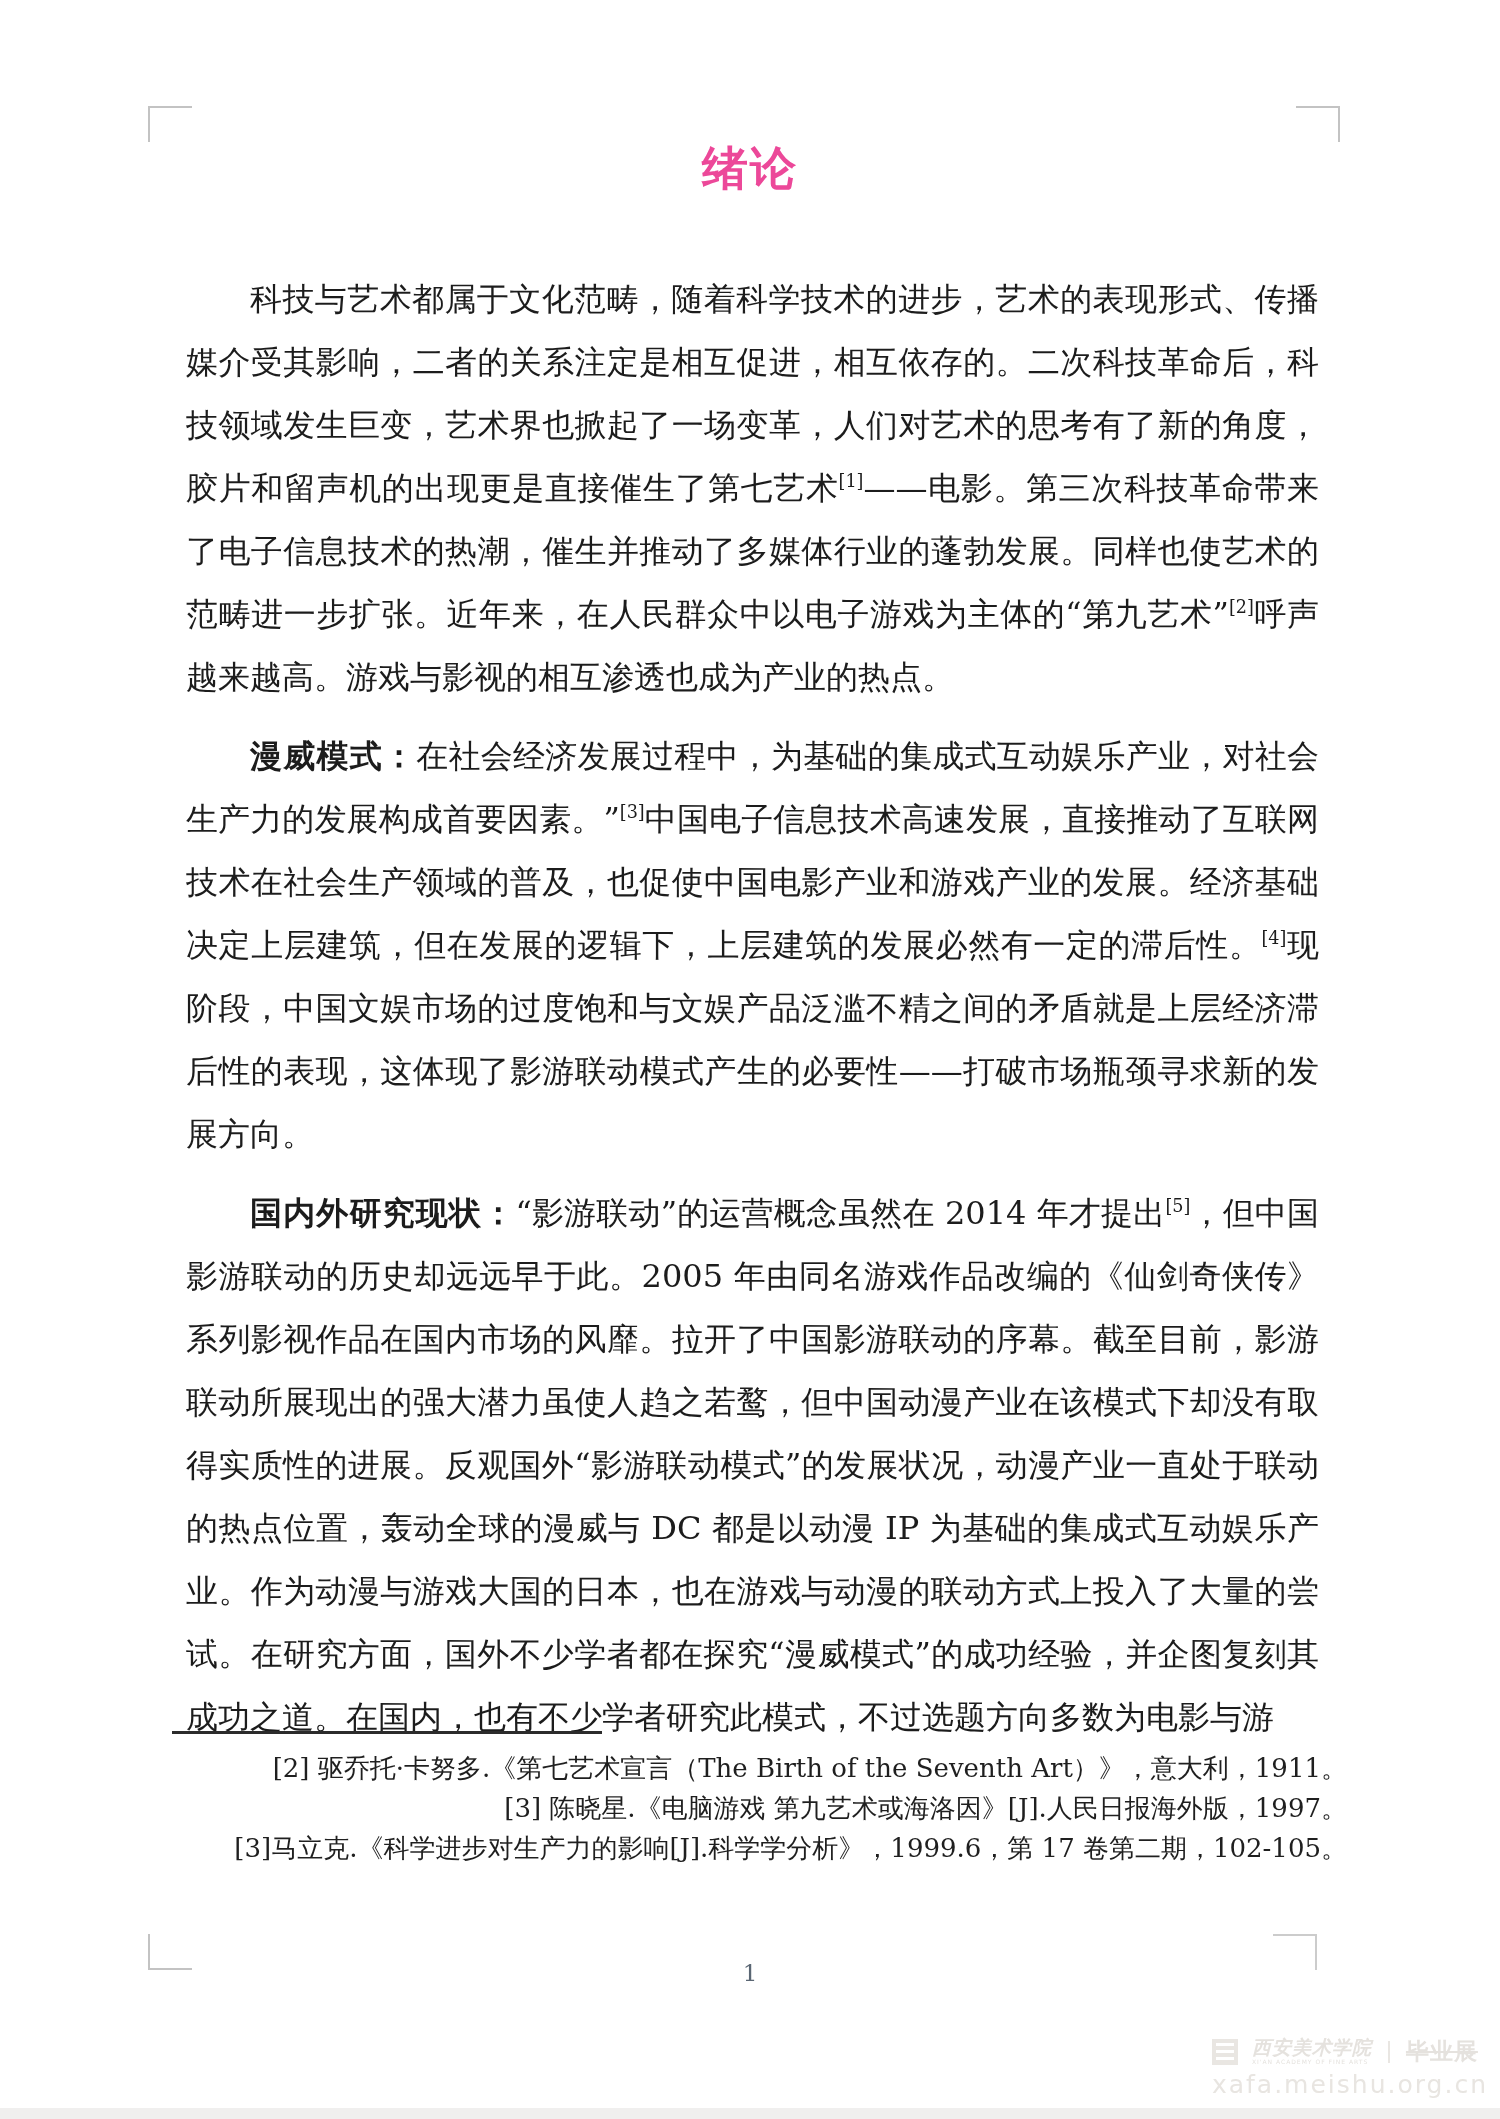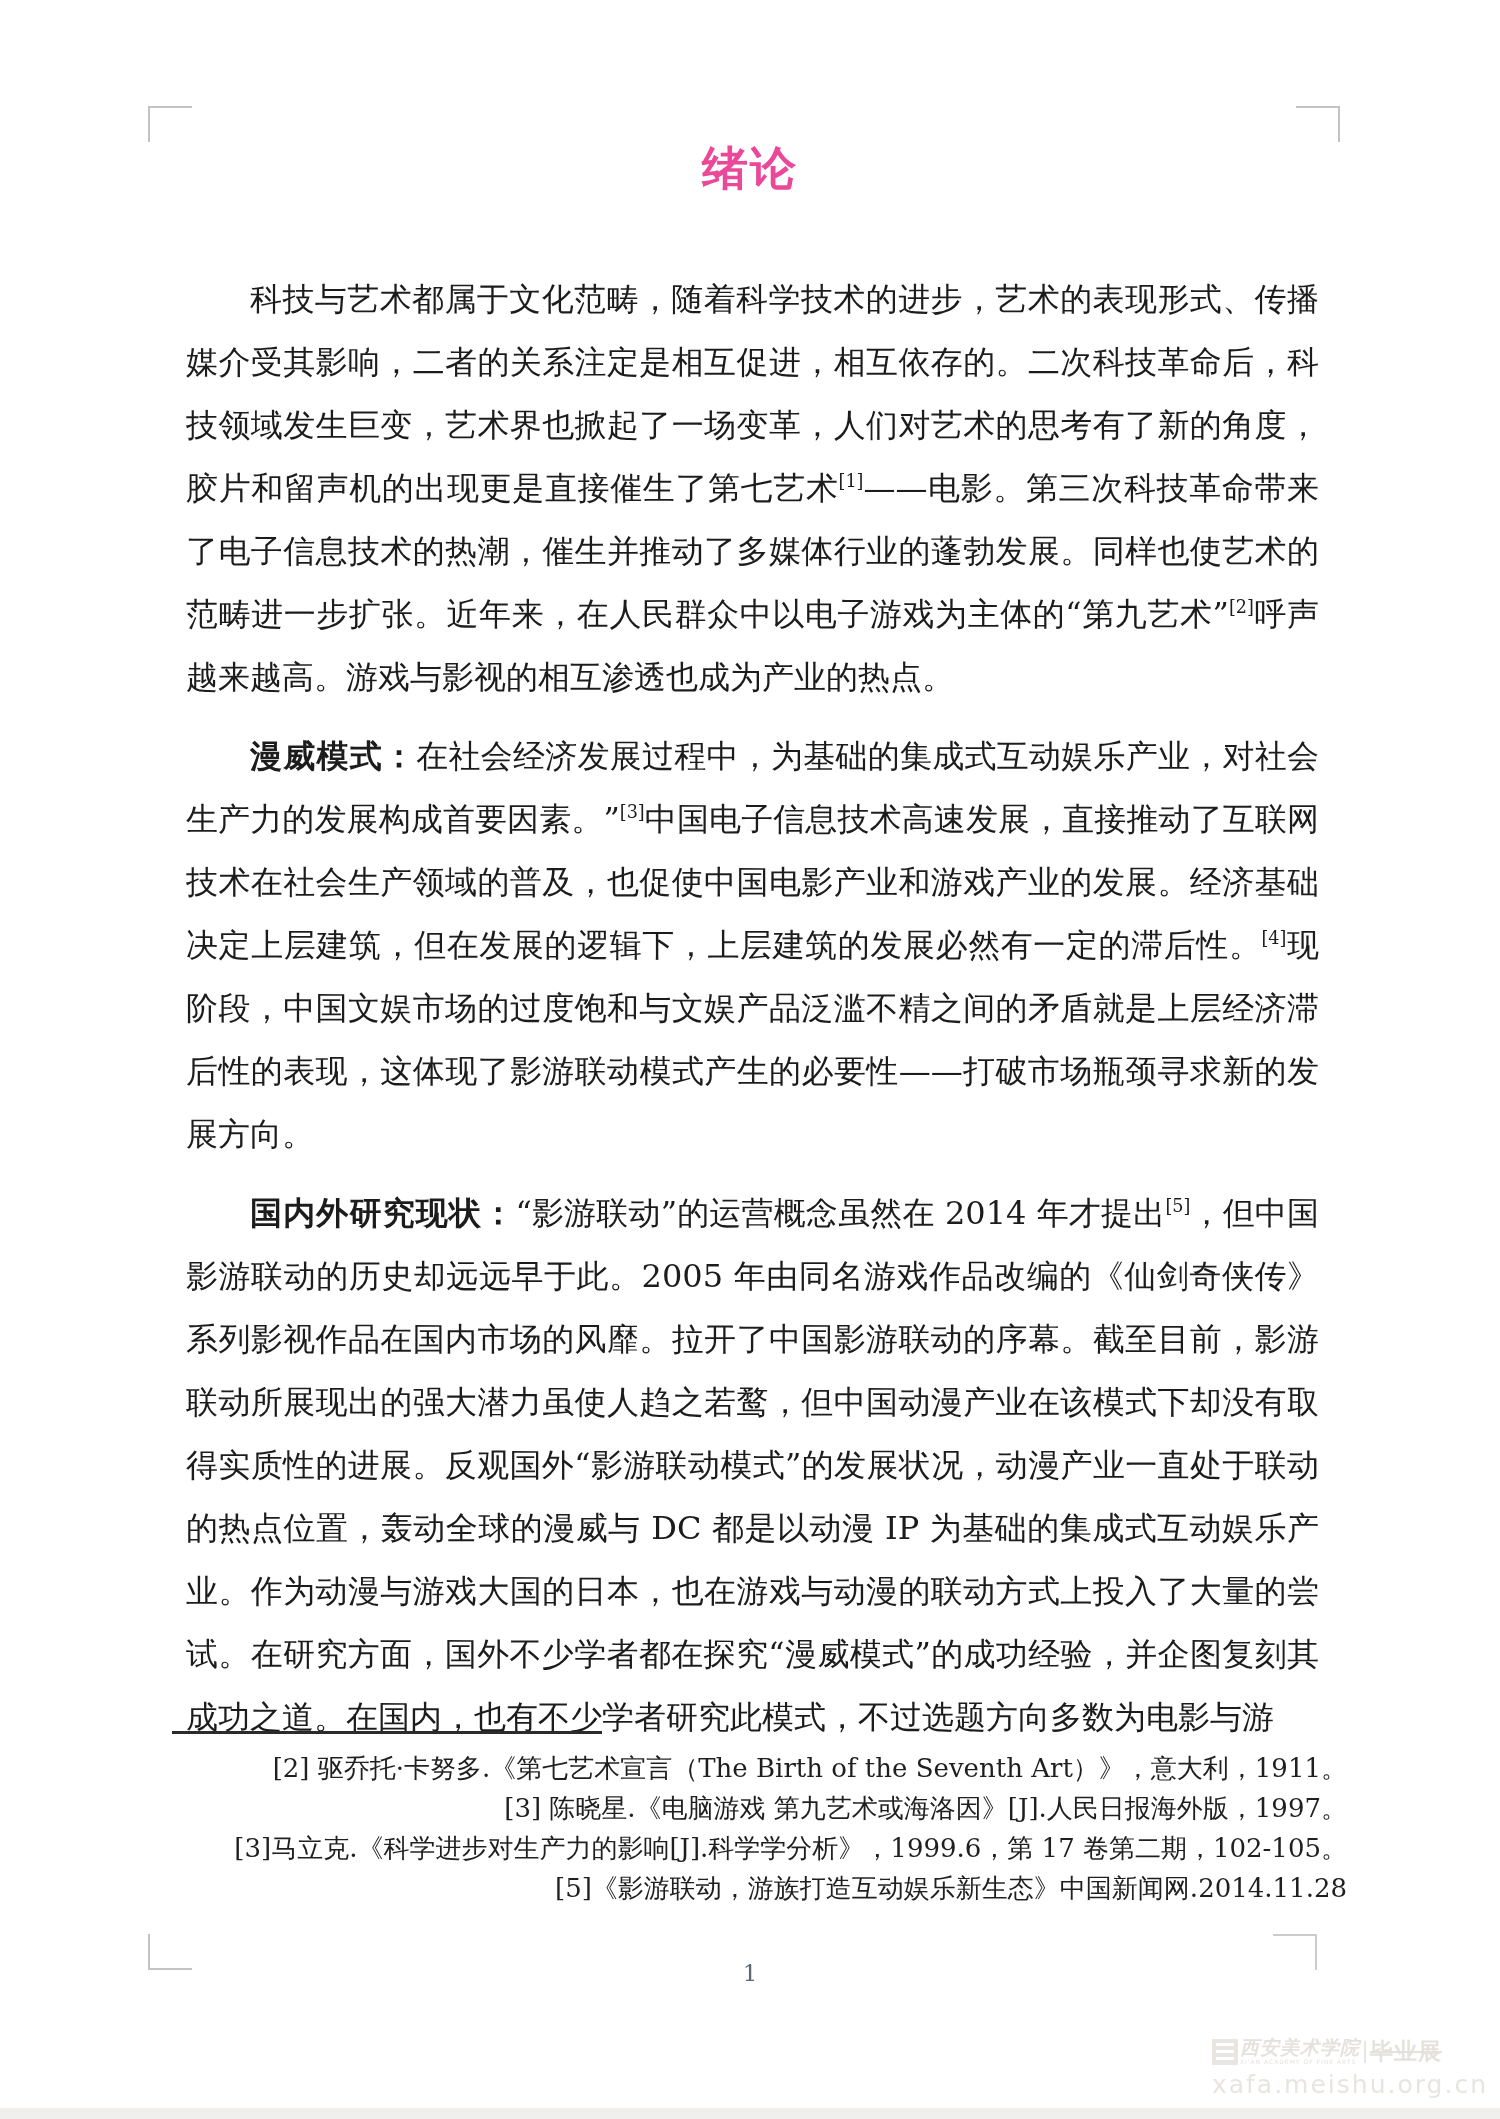--- a/index.html
+++ b/index.html
@@ -79,21 +79,21 @@
   .crop-br { left: 1273px; top: 1934px; border-top: 2px solid #cccccc; border-right: 2px solid #cccccc; }
   
   .watermark {
     position: absolute;
     right: 12px;
     bottom: 20px;
     color: #e5e2de;
     font-family: "DejaVu Sans", "Liberation Sans", sans-serif;
     user-select: none;
   }
-  .wm-row1 { display: flex; align-items: center; gap: 2px; }
+  .wm-row1 { display: flex; align-items: center; gap: 14px; }
   .wm-logo {
     width: 26px; height: 26px;
     background: #e9e6e2;
     display: flex; flex-direction: column; justify-content: space-evenly;
   }
   .wm-logo i { display: block; height: 3px; background: #ffffff; margin: 0 4px; }
   .wm-namecol { display: flex; flex-direction: column; line-height: 1; }
   .wm-site { font-size: 19px; font-weight: 700; font-style: italic; letter-spacing: 1px; }
   .wm-sub { font-size: 6px; letter-spacing: 1px; margin-top: 2px; }
   .wm-div { width: 2px; height: 22px; background: #e9e6e2; margin: 0 2px; }
@@ -121,21 +121,20 @@
       <p><span class="seg-bold">漫威模式：</span><span>在社会经济发展过程中，为基础的集成式互动娱乐产业，对社会生产力的发展构成首要因素。”</span><span class="seg-sup">[3]</span><span>中国电子信息技术高速发展，直接推动了互联网技术在社会生产领域的普及，也促使中国电影产业和游戏产业的发展。经济基础决定上层建筑，但在发展的逻辑下，上层建筑的发展必然有一定的滞后性。</span><span class="seg-sup">[4]</span><span>现阶段，中国文娱市场的过度饱和与文娱产品泛滥不精之间的矛盾就是上层经济滞后性的表现，这体现了影游联动模式产生的必要性——打破市场瓶颈寻求新的发展方向。</span></p>
       <p><span class="seg-bold">国内外研究现状：</span><span>“影游联动”的运营概念虽然在 2014 年才提出</span><span class="seg-sup">[5]</span><span>，但中国影游联动的历史却远远早于此。2005 年由同名游戏作品改编的《仙剑奇侠传》系列影视作品在国内市场的风靡。拉开了中国影游联动的序幕。截至目前，影游联动所展现出的强大潜力虽使人趋之若鹜，但中国动漫产业在该模式下却没有取得实质性的进展。反观国外“影游联动模式”的发展状况，动漫产业一直处于联动的热点位置，轰动全球的漫威与 DC 都是以动漫 IP 为基础的集成式互动娱乐产业。作为动漫与游戏大国的日本，也在游戏与动漫的联动方式上投入了大量的尝试。在研究方面，国外不少学者都在探究“漫威模式”的成功经验，并企图复刻其成功之道。在国内，也有不少学者研究此模式，不过选题方向多数为电影与游</span></p>
     </div>
 
   <div class="footnote-sep"></div>
 
   <div class="footnotes">
       <div>[2] 驱乔托·卡努多.《第七艺术宣言（The Birth of the Seventh Art）》，意大利，1911。</div>
       <div>[3] 陈晓星.《电脑游戏 第九艺术或海洛因》[J].人民日报海外版，1997。</div>
       <div>[3]马立克.《科学进步对生产力的影响[J].科学学分析》，1999.6，第 17 卷第二期，102-105。</div>
-      <div>[5]《影游联动，游族打造互动娱乐新生态》中国新闻网.2014.11.28</div>
     </div>
 
   <div class="page-number">1</div>
 
   <div class="watermark">
     <div class="wm-row1">
       <div class="wm-logo">
           <i></i>
           <i></i>
           <i></i>

